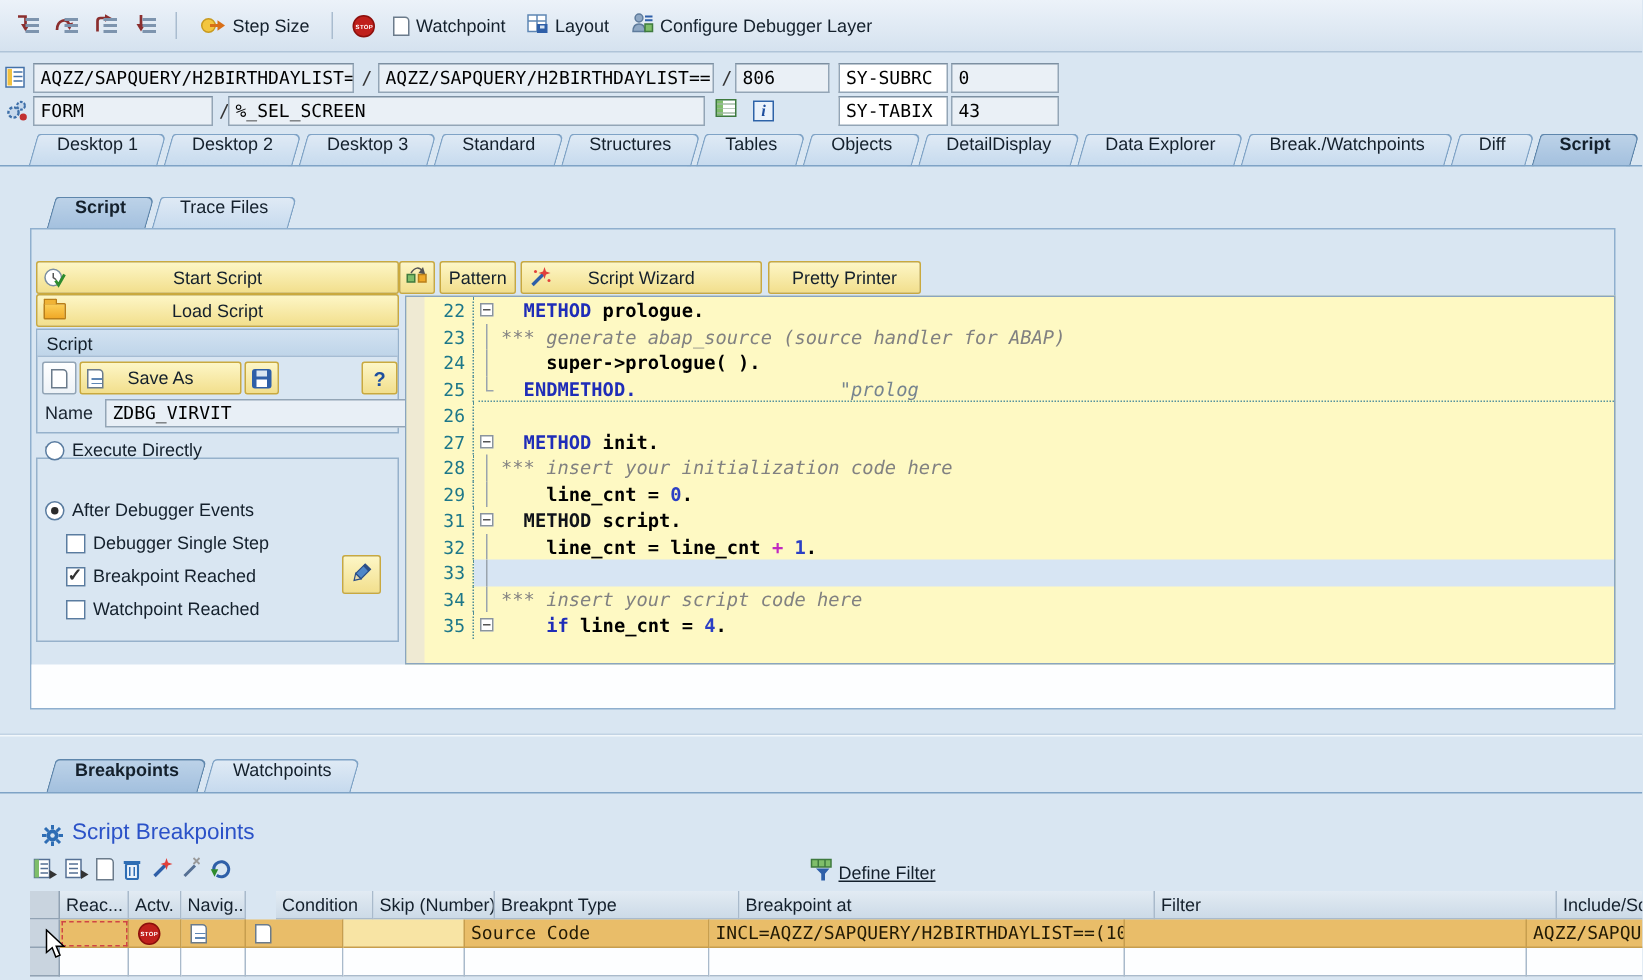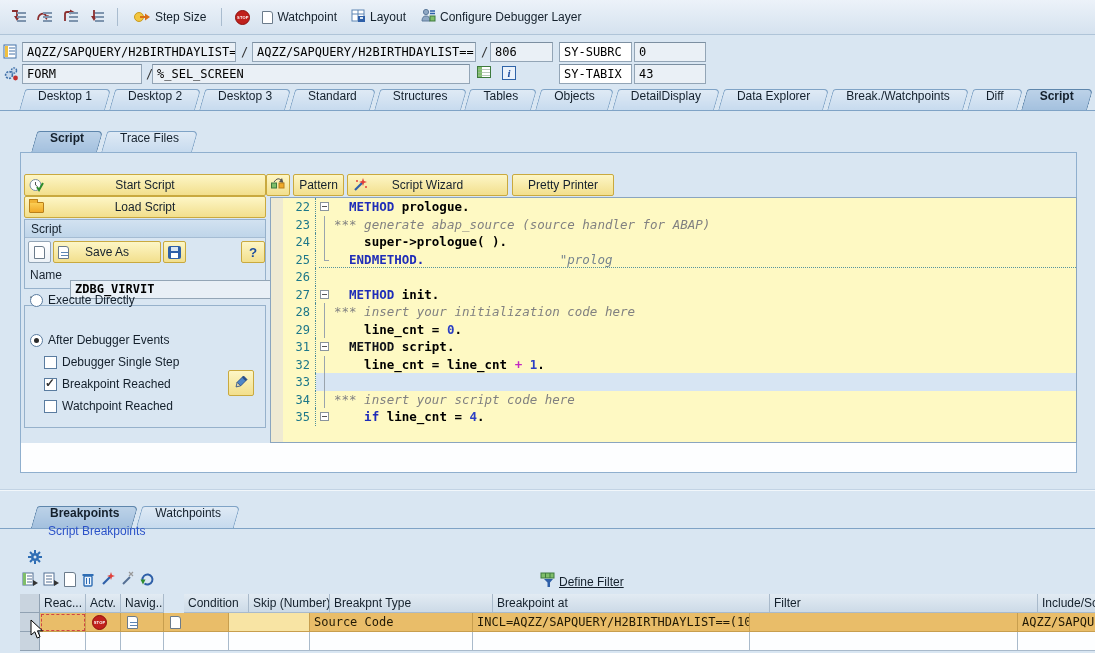--- a/index.html
+++ b/index.html
@@ -85,21 +85,21 @@
   .tok-kwb { color:#10131a; font-weight:700; }
   .tok-pln { color:#000; }
   .tok-cm  { color:#818181; font-style:italic; font-weight:400; }
   .tok-cm2 { color:#76848F; font-style:italic; font-weight:400; }
   .tok-num { color:#2B3FC4; }
   .tok-op  { color:#C128C1; }
 
   
   .bottom-divider { position:absolute; left:0; top:489px; width:1095px; height:2px;
     border-top:1px solid #C2D3E4; border-bottom:1px solid #F2F7FB; }
-  .sb-title { position:absolute; left:48px; top:524px; font-size:12px; color:#2B52C8; }
+  .sb-title { position:absolute; left:48px; top:546px; font-size:15px; color:#2B52C8; }
   .bp-iconrow { position:absolute; left:22px; top:571px; display:flex; gap:4px; align-items:center; }
   .define-filter { position:absolute; left:540px; top:572px; display:flex; gap:3px; align-items:center; }
   .define-filter span { text-decoration:underline; color:#14202c; }
 
   .bp-table { position:absolute; left:20px; top:594px; width:1160px; }
   .bp-row { display:flex; }
   .bp-cell { height:19px; border-right:1px solid #A9BACB; border-bottom:1px solid #A9BACB;
     overflow:hidden; white-space:nowrap; flex:none; }
   .bp-cell.hdr { background:linear-gradient(#E2EBF3,#CCDAE7); padding:2px 4px; color:#14202c; }
   .bp-cell.selcol { background:#C9D4DF; border-right:1px solid #91A2B3; border-bottom:1px solid #91A2B3; }
@@ -319,21 +319,21 @@
     <span class="btn-ico" style="top:4px;"><span class="i-doc lines"></span></span>
     <span>Save As</span>
   </button>
   <button class="sqbtn" style="left:163px; top:241px;">
     <span class="i-floppy"></span>
   </button>
   <button class="sqbtn" style="left:241px; top:241px; width:24px;">
     <span style="color:#1D4E9E; font-weight:bold;">?</span>
   </button>
   <span style="position:absolute; left:30px; top:268px;">Name</span>
-  <div class="name-input mono" style="left:70px; top:280px; width:204px;font-weight:bold;">ZDBG_VIRVIT</div>
+  <div class="name-input mono" style="left:70px; top:266px; width:204px;">ZDBG_VIRVIT</div>
 
   <span style="position:absolute; left:30px; top:290px; font-weight:bold; color:#444; letter-spacing:2px;">--</span>
 
   <div class="group-box" style="left:24px; top:305px; width:242px; height:123px;"></div>
   <div id="options-host">
       <div class="opt-row" style="left: 30px; top: 293px;">
         <span class="radio"></span>
         <span>Execute Directly</span>
       </div>
       <div class="opt-row" style="left: 30px; top: 333px;">

